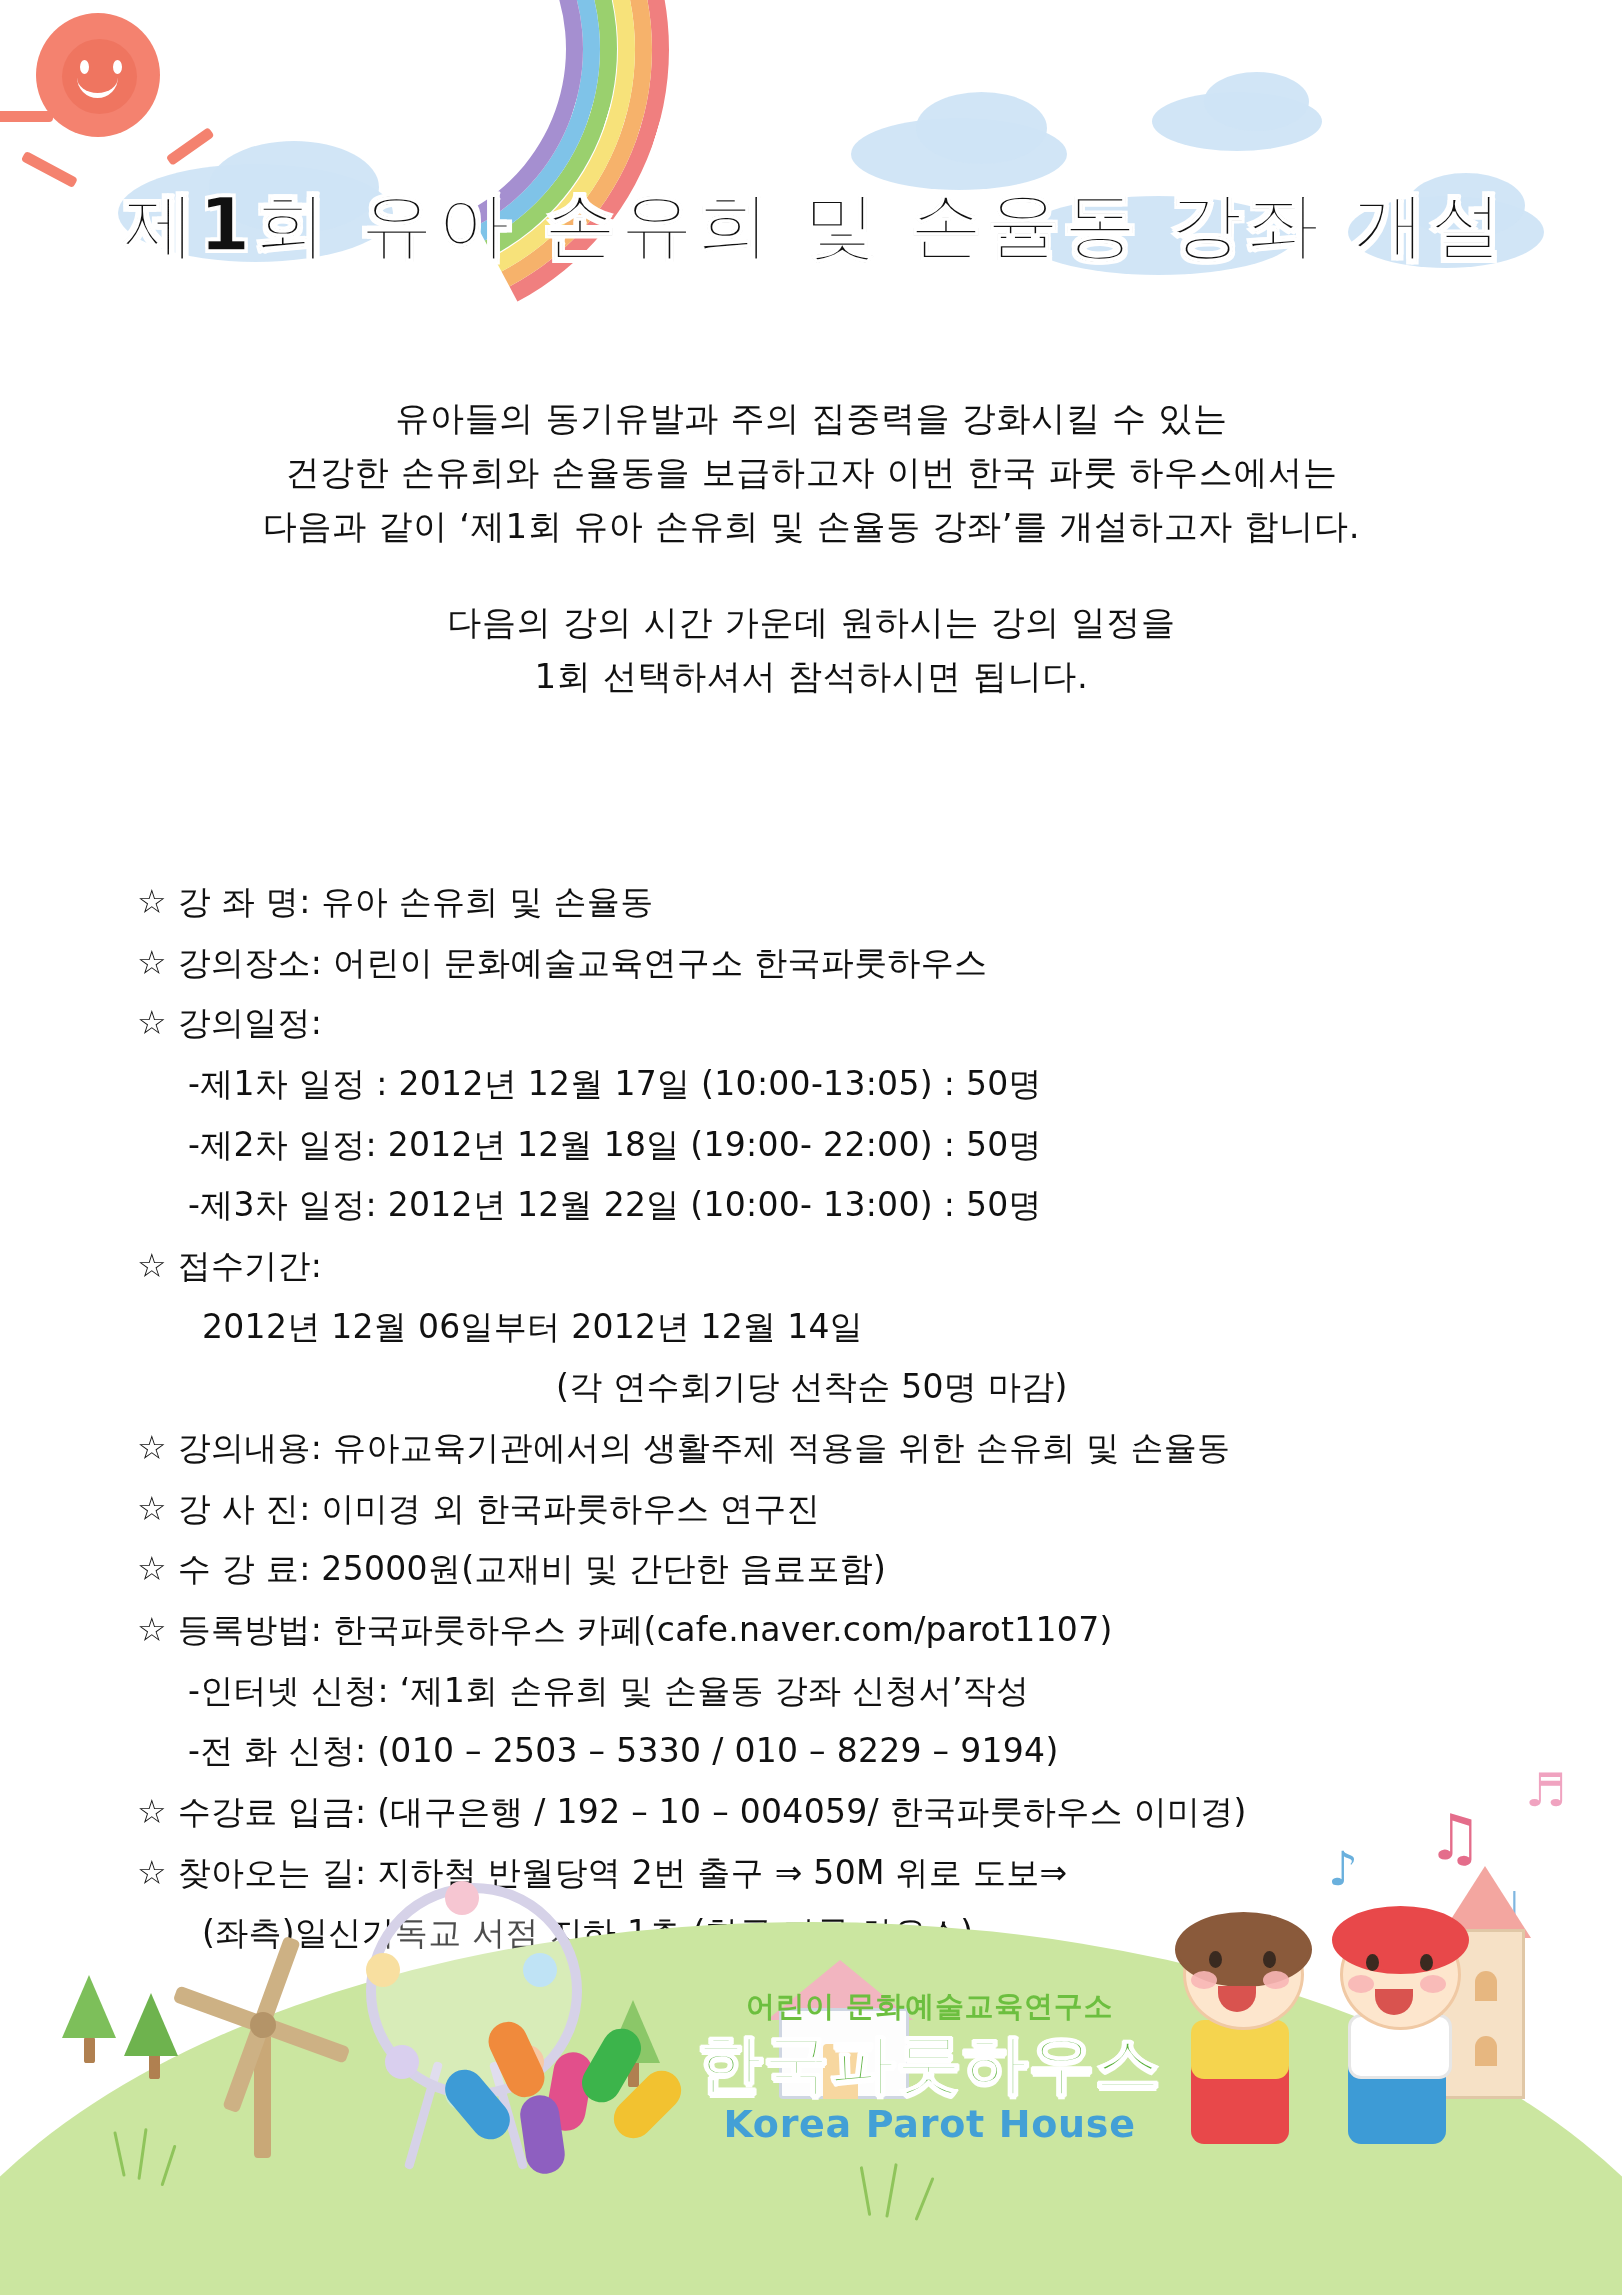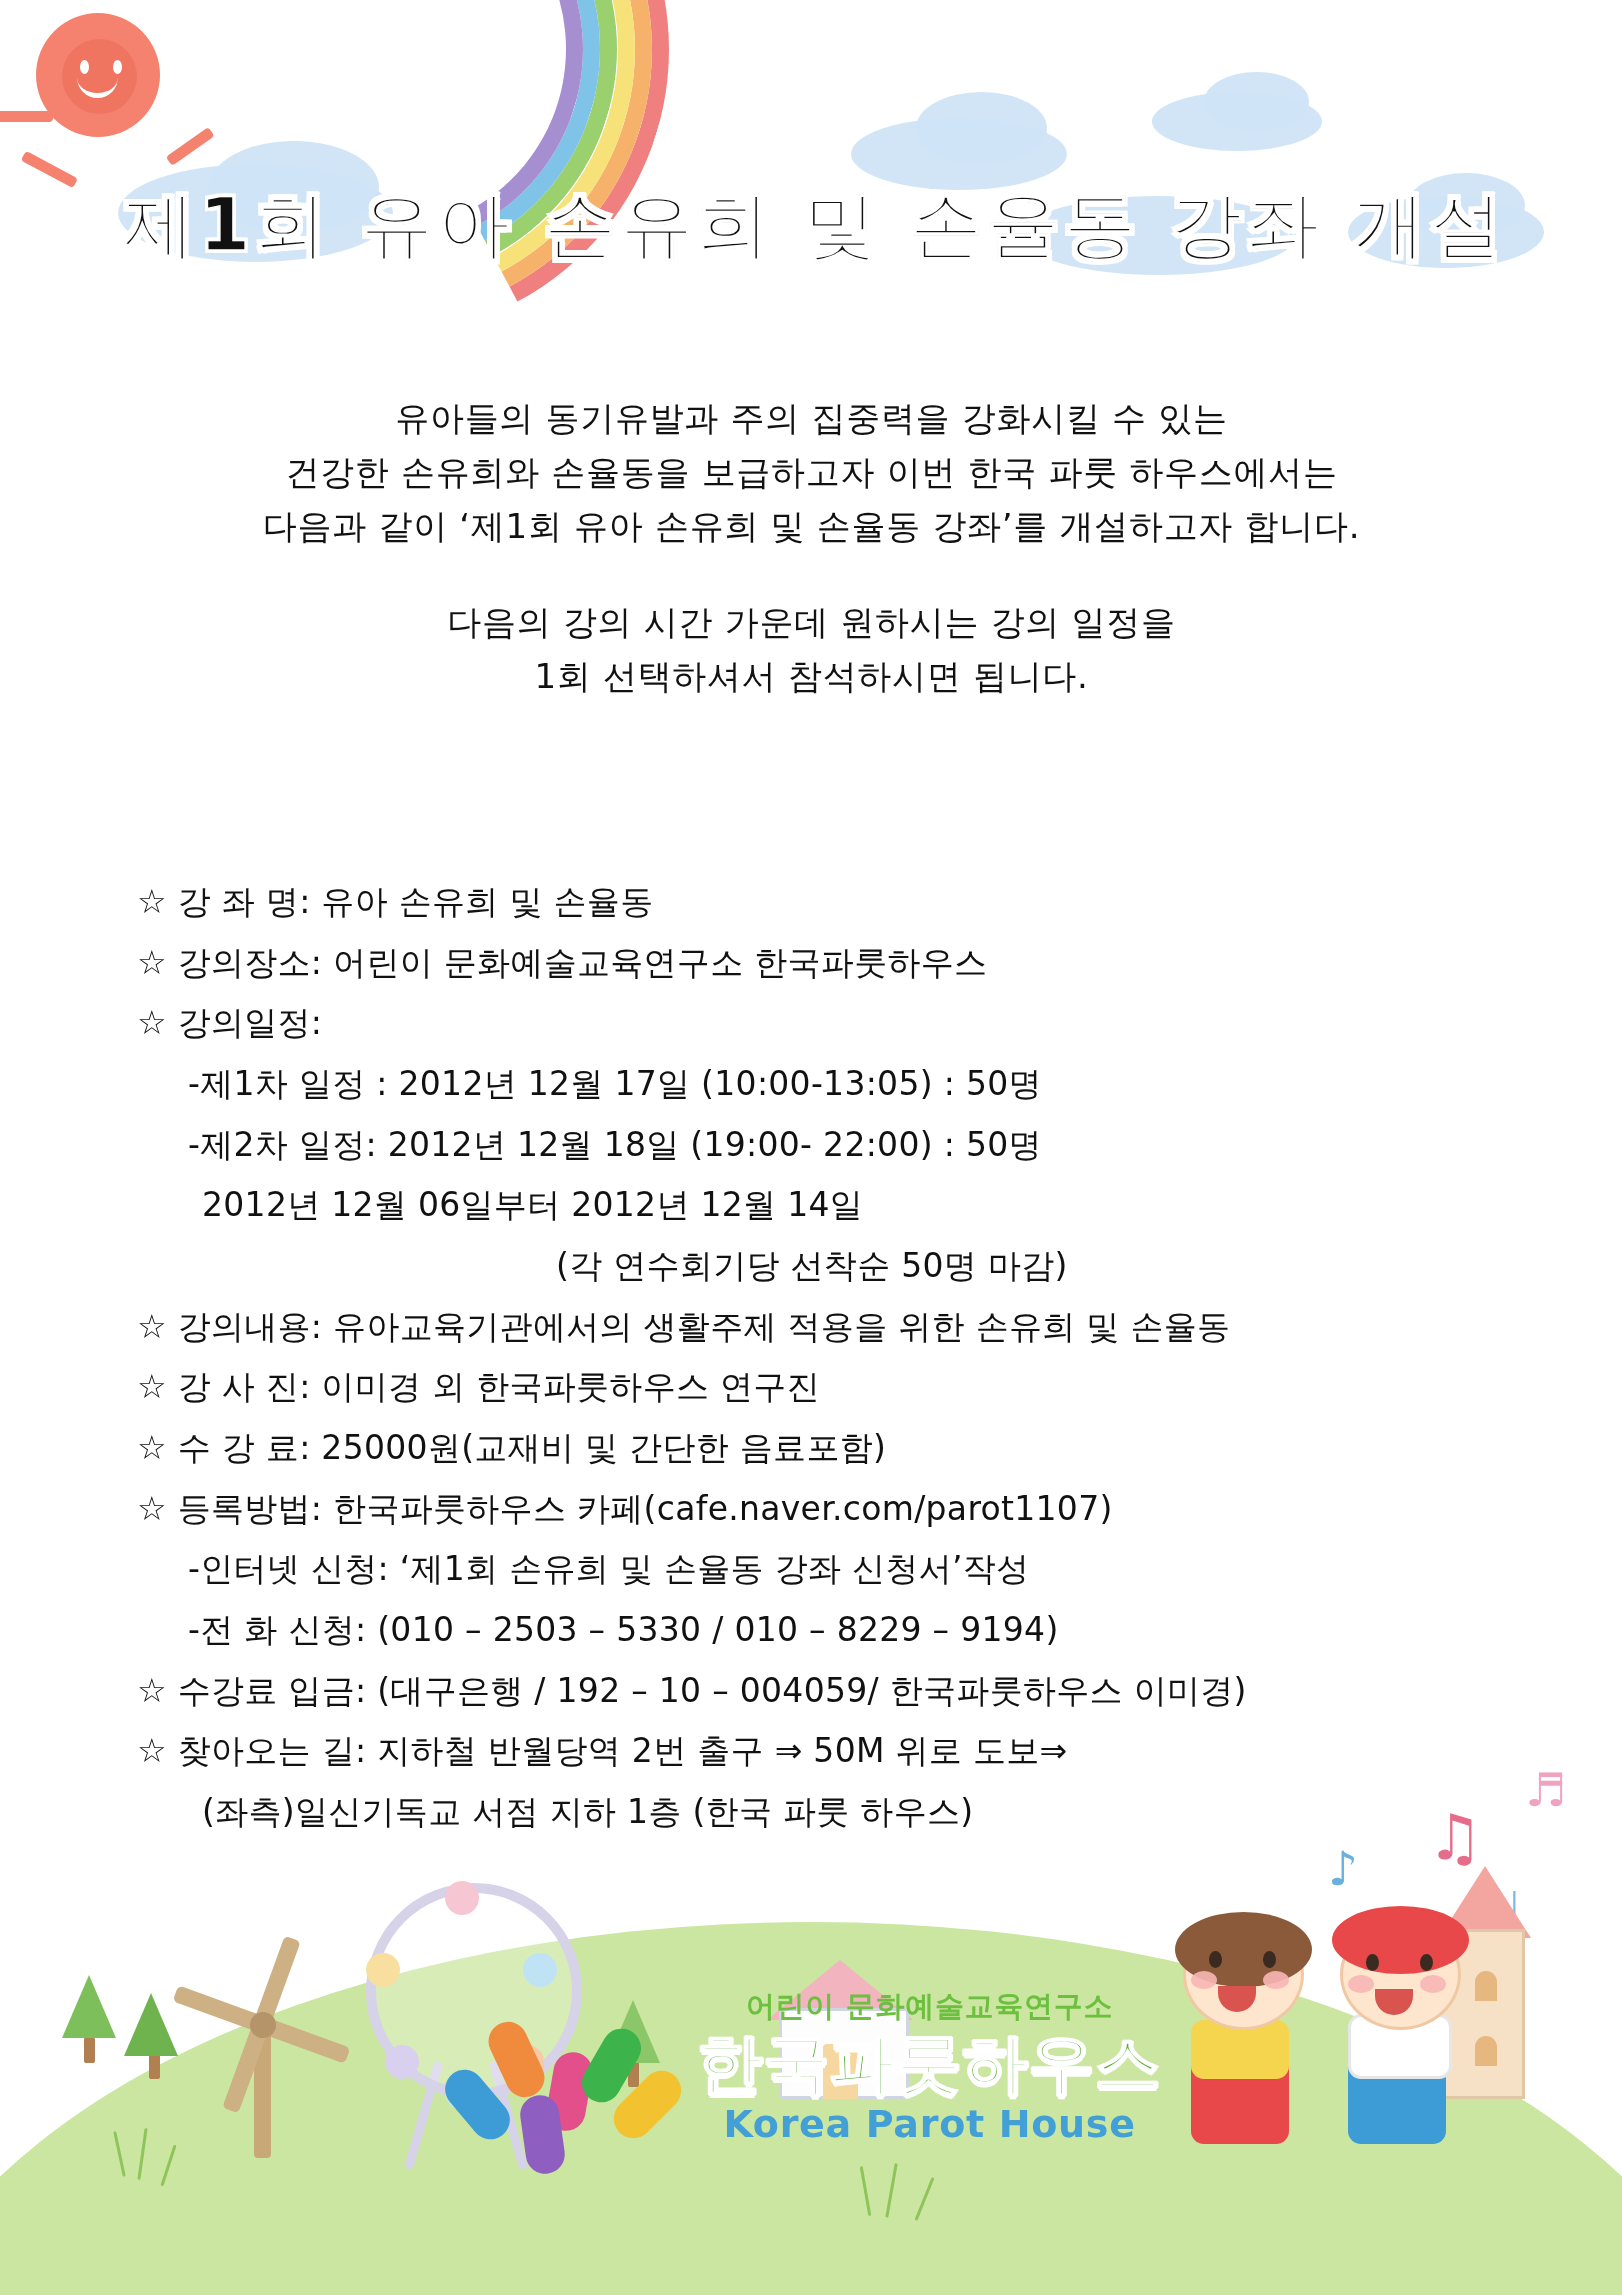--- a/index.html
+++ b/index.html
@@ -389,20 +389,22 @@
     <p>다음의 강의 시간 가운데 원하시는 강의 일정을</p>
     <p>1회 선택하셔서 참석하시면 됩니다.</p>
   </div>
 
   <div class="details">
     <p class="line">☆ 강 좌 명: 유아 손유희 및 손율동</p>
     <p class="line">☆ 강의장소: 어린이 문화예술교육연구소 한국파룻하우스</p>
     <p class="line">☆ 강의일정:</p>
     <p class="line sub">-제1차 일정 : 2012년 12월 17일 (10:00-13:05) : 50명</p>
     <p class="line sub">-제2차 일정: 2012년 12월 18일 (19:00- 22:00) : 50명</p>
+    <p class="line sub">-제3차 일정: 2012년 12월 22일 (10:00- 13:00) : 50명</p>
+    <p class="line">☆ 접수기간:</p>
     <p class="line sub2">2012년 12월 06일부터 2012년 12월 14일</p>
     <p class="line right">(각 연수회기당 선착순 50명 마감)</p>
     <p class="line">☆ 강의내용: 유아교육기관에서의 생활주제 적용을 위한 손유희 및 손율동</p>
     <p class="line">☆ 강 사 진: 이미경 외 한국파룻하우스 연구진</p>
     <p class="line">☆ 수 강 료: 25000원(교재비 및 간단한 음료포함)</p>
     <p class="line">☆ 등록방법: 한국파룻하우스 카페(cafe.naver.com/parot1107)</p>
     <p class="line sub">-인터넷 신청: ‘제1회 손유희 및 손율동 강좌 신청서’작성</p>
     <p class="line sub">-전 화 신청: (010 – 2503 – 5330 / 010 – 8229 – 9194)</p>
     <p class="line">☆ 수강료 입금: (대구은행 / 192 – 10 – 004059/ 한국파룻하우스 이미경)</p>
     <p class="line">☆ 찾아오는 길: 지하철 반월당역 2번 출구 ⇒ 50M 위로 도보⇒</p>

